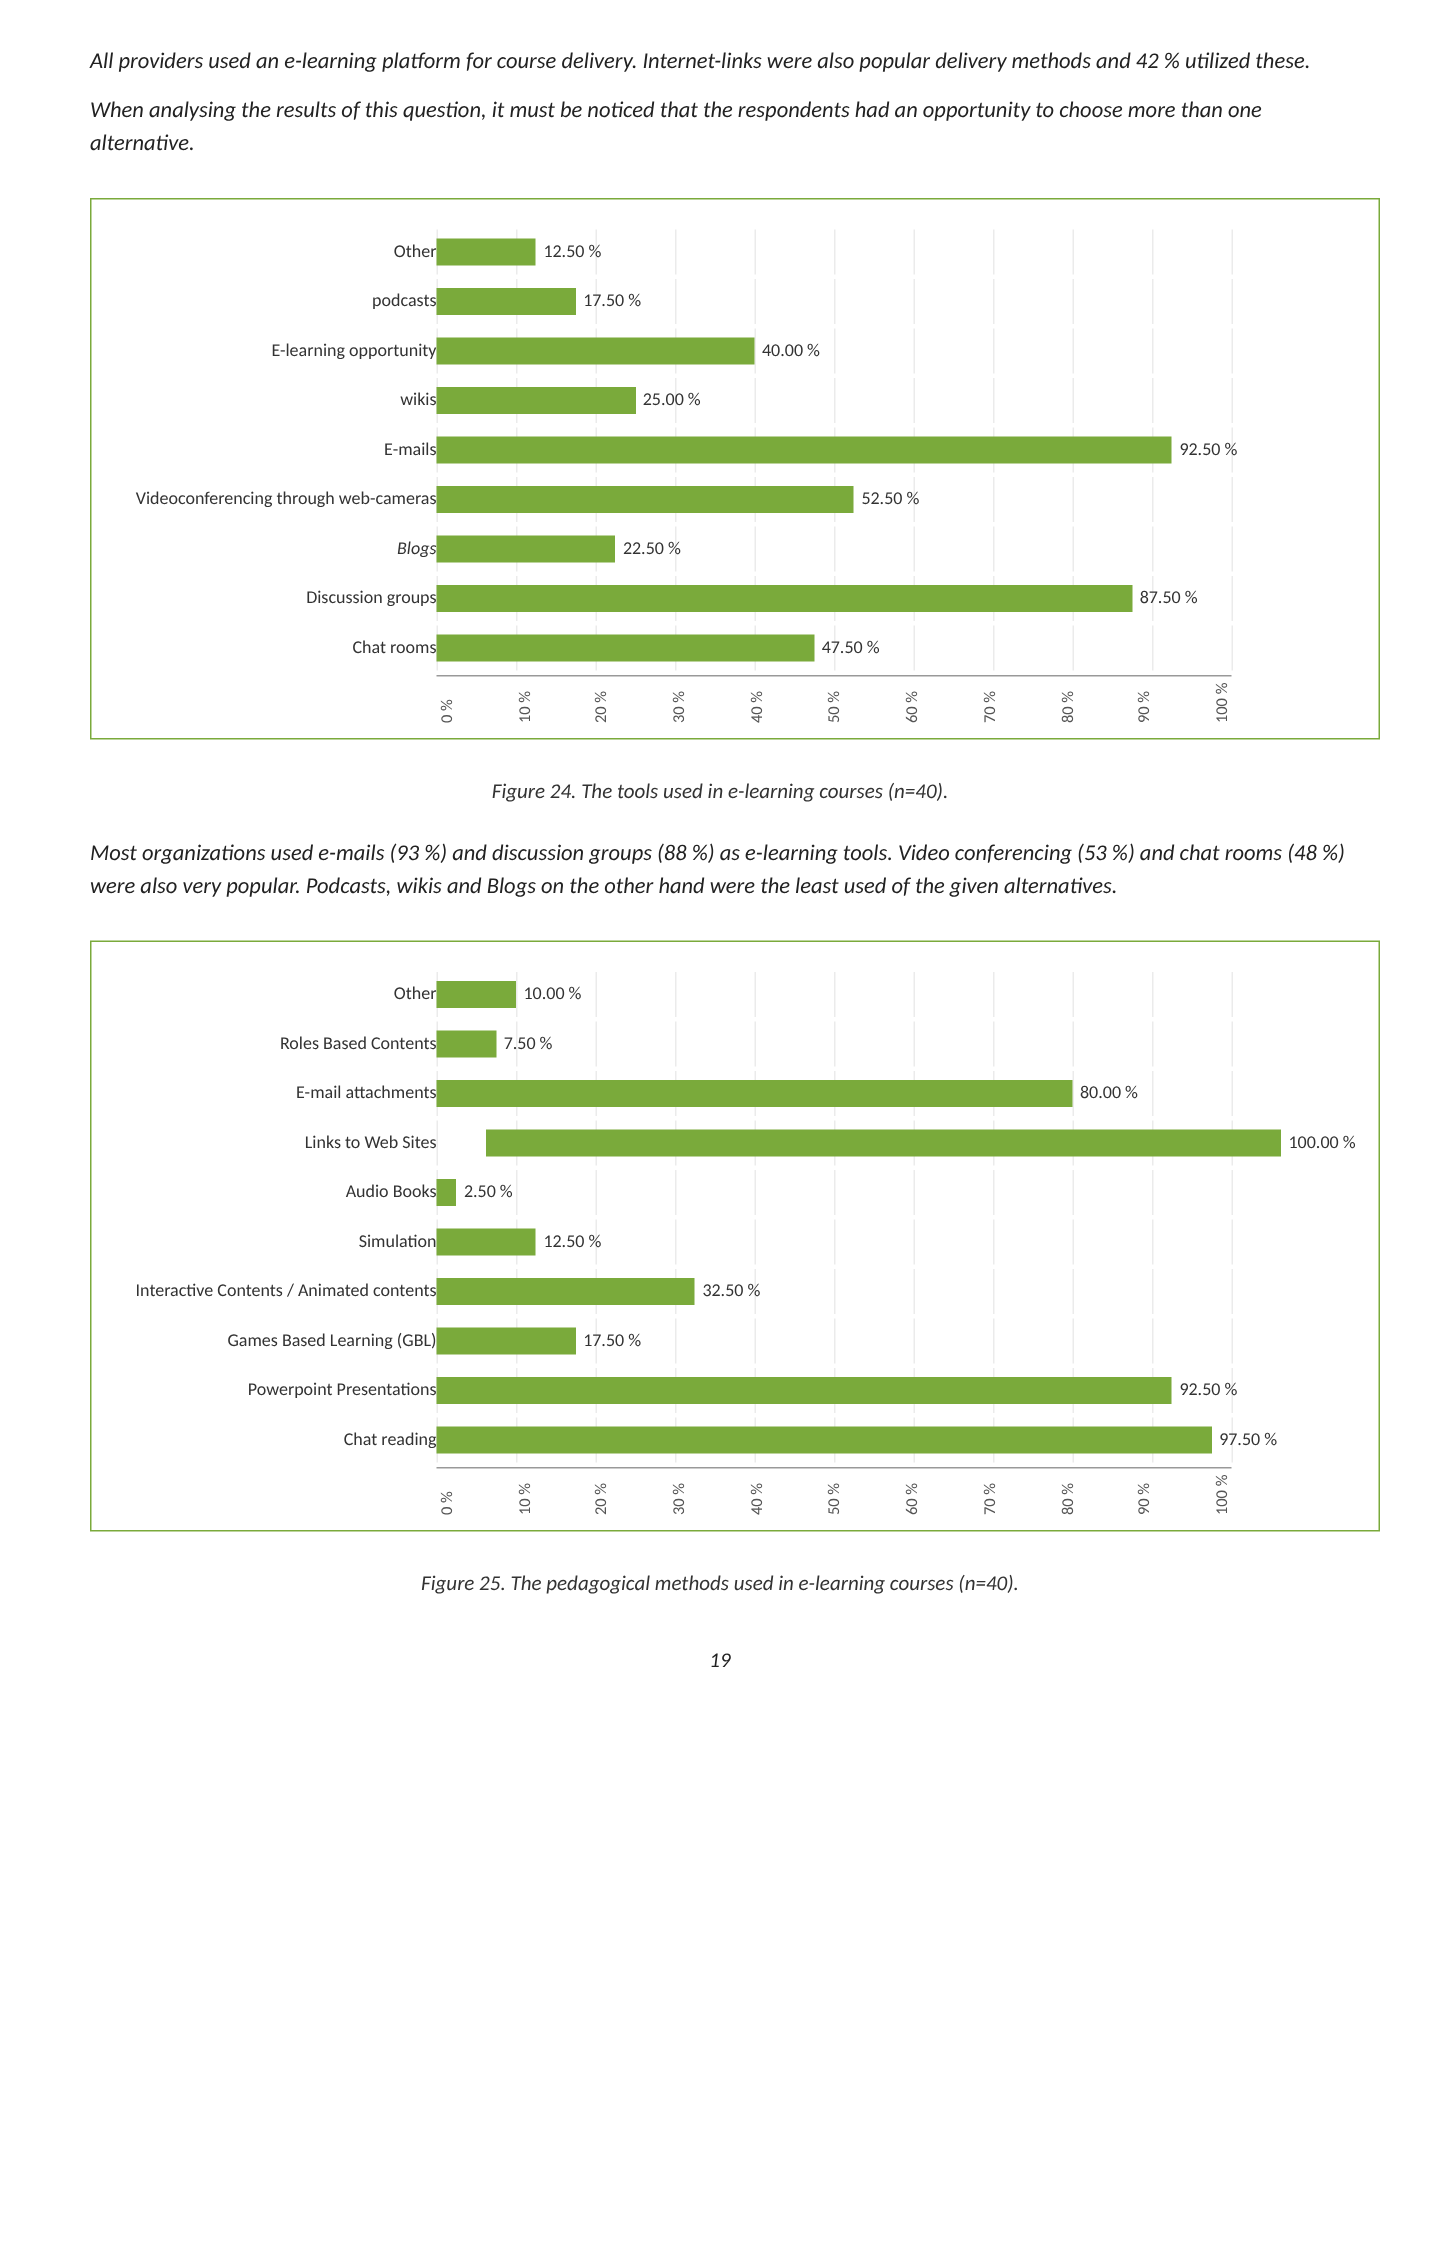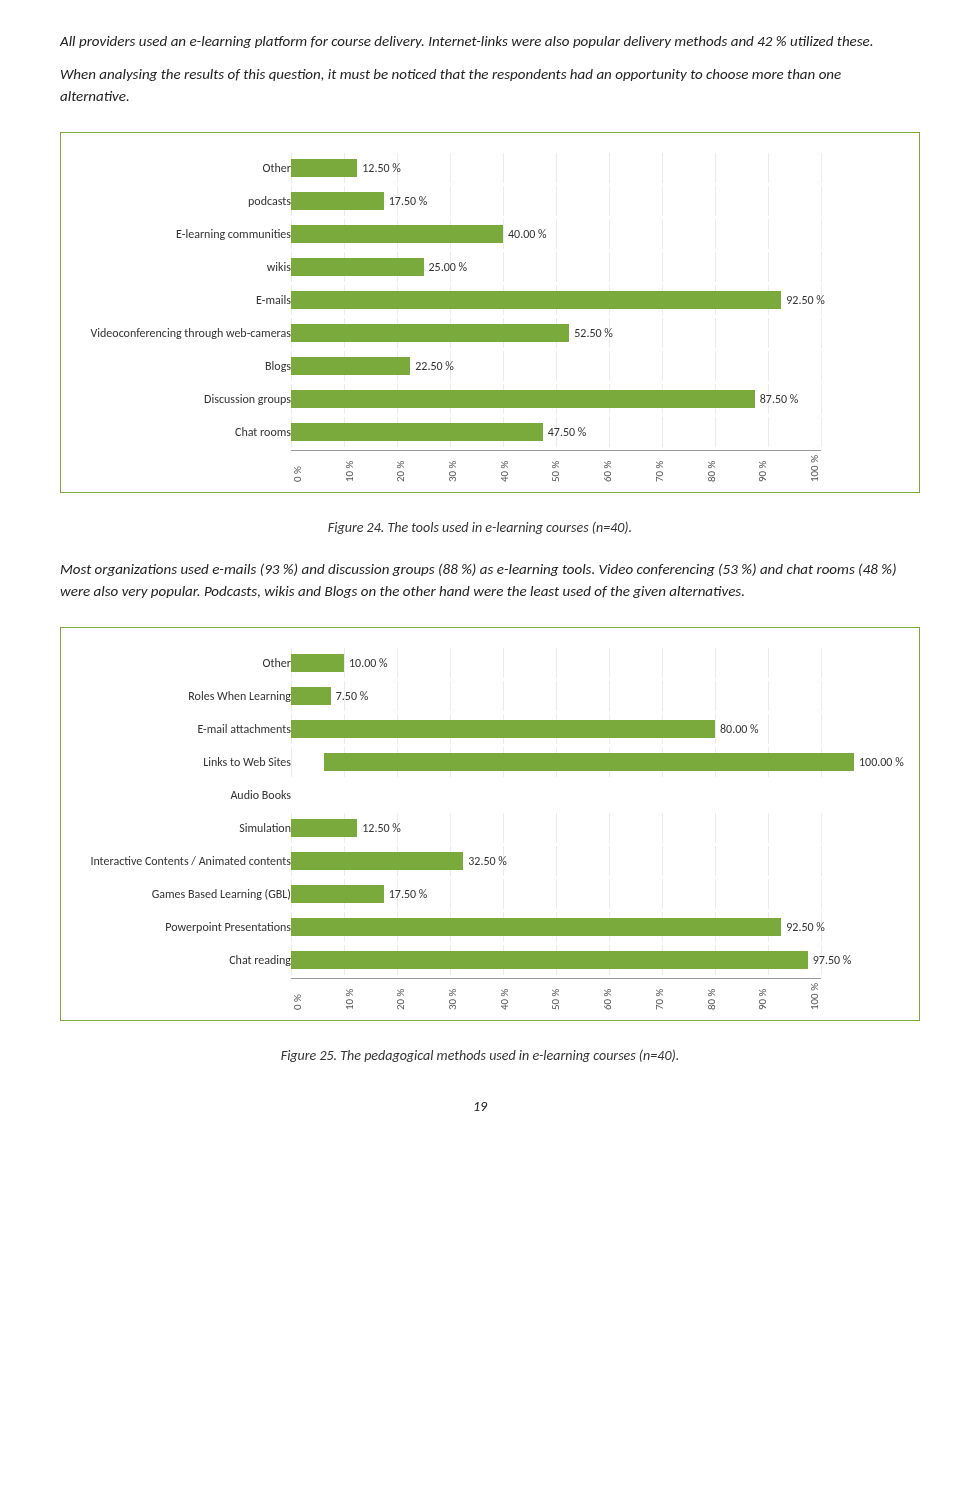--- a/index.html
+++ b/index.html
@@ -113,21 +113,21 @@
           <div class="vgrid" style="left: 424px; opacity: 0.4;"></div>
           <div class="vgrid" style="left: 477px; opacity: 0.4;"></div>
           <div class="vgrid" style="left: 530px; opacity: 0.4;"></div>
           <div style="display: flex; align-items: center; position: relative; z-index: 1;">
             <div class="bar-fill" style="width: 92.75px; position: relative; z-index: 1;"></div>
             <span class="bar-value" style="position: relative; z-index: 1;">17.50 %</span>
           </div>
         </div>
       </div>
       <div class="bar-row">
-        <div class="bar-label" style="width: 220px;">E-learning communities</div>
+        <div class="bar-label" style="width: 220px;">E-learning opportunity</div>
         <div style="position: relative; flex: 1 1 0%; height: 100%; display: flex; align-items: center;">
           <div class="vgrid" style="left: 0px; opacity: 0.4;"></div>
           <div class="vgrid" style="left: 53px; opacity: 0.4;"></div>
           <div class="vgrid" style="left: 106px; opacity: 0.4;"></div>
           <div class="vgrid" style="left: 159px; opacity: 0.4;"></div>
           <div class="vgrid" style="left: 212px; opacity: 0.4;"></div>
           <div class="vgrid" style="left: 265px; opacity: 0.4;"></div>
           <div class="vgrid" style="left: 318px; opacity: 0.4;"></div>
           <div class="vgrid" style="left: 371px; opacity: 0.4;"></div>
           <div class="vgrid" style="left: 424px; opacity: 0.4;"></div>
@@ -193,21 +193,21 @@
           <div class="vgrid" style="left: 424px; opacity: 0.4;"></div>
           <div class="vgrid" style="left: 477px; opacity: 0.4;"></div>
           <div class="vgrid" style="left: 530px; opacity: 0.4;"></div>
           <div style="display: flex; align-items: center; position: relative; z-index: 1;">
             <div class="bar-fill" style="width: 278.25px; position: relative; z-index: 1;"></div>
             <span class="bar-value" style="position: relative; z-index: 1;">52.50 %</span>
           </div>
         </div>
       </div>
       <div class="bar-row">
-        <div class="bar-label" style="width: 220px;">Blogs</div>
+        <div class="bar-label" style="width: 220px; font-style: italic;">Blogs</div>
         <div style="position: relative; flex: 1 1 0%; height: 100%; display: flex; align-items: center;">
           <div class="vgrid" style="left: 0px; opacity: 0.4;"></div>
           <div class="vgrid" style="left: 53px; opacity: 0.4;"></div>
           <div class="vgrid" style="left: 106px; opacity: 0.4;"></div>
           <div class="vgrid" style="left: 159px; opacity: 0.4;"></div>
           <div class="vgrid" style="left: 212px; opacity: 0.4;"></div>
           <div class="vgrid" style="left: 265px; opacity: 0.4;"></div>
           <div class="vgrid" style="left: 318px; opacity: 0.4;"></div>
           <div class="vgrid" style="left: 371px; opacity: 0.4;"></div>
           <div class="vgrid" style="left: 424px; opacity: 0.4;"></div>
@@ -294,21 +294,21 @@
           <div class="vgrid" style="left: 424px; opacity: 0.4;"></div>
           <div class="vgrid" style="left: 477px; opacity: 0.4;"></div>
           <div class="vgrid" style="left: 530px; opacity: 0.4;"></div>
           <div style="display: flex; align-items: center; position: relative; z-index: 1;">
             <div class="bar-fill" style="width: 53px; position: relative; z-index: 1;"></div>
             <span class="bar-value" style="position: relative; z-index: 1;">10.00 %</span>
           </div>
         </div>
       </div>
       <div class="bar-row">
-        <div class="bar-label" style="width: 220px;">Roles When Learning</div>
+        <div class="bar-label" style="width: 220px;">Roles Based Contents</div>
         <div style="position: relative; flex: 1 1 0%; height: 100%; display: flex; align-items: center;">
           <div class="vgrid" style="left: 0px; opacity: 0.4;"></div>
           <div class="vgrid" style="left: 53px; opacity: 0.4;"></div>
           <div class="vgrid" style="left: 106px; opacity: 0.4;"></div>
           <div class="vgrid" style="left: 159px; opacity: 0.4;"></div>
           <div class="vgrid" style="left: 212px; opacity: 0.4;"></div>
           <div class="vgrid" style="left: 265px; opacity: 0.4;"></div>
           <div class="vgrid" style="left: 318px; opacity: 0.4;"></div>
           <div class="vgrid" style="left: 371px; opacity: 0.4;"></div>
           <div class="vgrid" style="left: 424px; opacity: 0.4;"></div>
@@ -355,20 +355,37 @@
           <div class="vgrid" style="left: 477px; opacity: 0.4;"></div>
           <div class="vgrid" style="left: 530px; opacity: 0.4;"></div>
           <div style="display: flex; align-items: center; position: relative; z-index: 1;">
             <div class="bar-fill" style="width: 530px; position: relative; z-index: 1;"></div>
             <span class="bar-value" style="position: relative; z-index: 1;">100.00 %</span>
           </div>
         </div>
       </div>
       <div class="bar-row">
         <div class="bar-label" style="width: 220px;">Audio Books</div>
+        <div style="position: relative; flex: 1 1 0%; height: 100%; display: flex; align-items: center;">
+          <div class="vgrid" style="left: 0px; opacity: 0.4;"></div>
+          <div class="vgrid" style="left: 53px; opacity: 0.4;"></div>
+          <div class="vgrid" style="left: 106px; opacity: 0.4;"></div>
+          <div class="vgrid" style="left: 159px; opacity: 0.4;"></div>
+          <div class="vgrid" style="left: 212px; opacity: 0.4;"></div>
+          <div class="vgrid" style="left: 265px; opacity: 0.4;"></div>
+          <div class="vgrid" style="left: 318px; opacity: 0.4;"></div>
+          <div class="vgrid" style="left: 371px; opacity: 0.4;"></div>
+          <div class="vgrid" style="left: 424px; opacity: 0.4;"></div>
+          <div class="vgrid" style="left: 477px; opacity: 0.4;"></div>
+          <div class="vgrid" style="left: 530px; opacity: 0.4;"></div>
+          <div style="display: flex; align-items: center; position: relative; z-index: 1;">
+            <div class="bar-fill" style="width: 13.25px; position: relative; z-index: 1;"></div>
+            <span class="bar-value" style="position: relative; z-index: 1;">2.50 %</span>
+          </div>
+        </div>
       </div>
       <div class="bar-row">
         <div class="bar-label" style="width: 220px;">Simulation</div>
         <div style="position: relative; flex: 1 1 0%; height: 100%; display: flex; align-items: center;">
           <div class="vgrid" style="left: 0px; opacity: 0.4;"></div>
           <div class="vgrid" style="left: 53px; opacity: 0.4;"></div>
           <div class="vgrid" style="left: 106px; opacity: 0.4;"></div>
           <div class="vgrid" style="left: 159px; opacity: 0.4;"></div>
           <div class="vgrid" style="left: 212px; opacity: 0.4;"></div>
           <div class="vgrid" style="left: 265px; opacity: 0.4;"></div>

